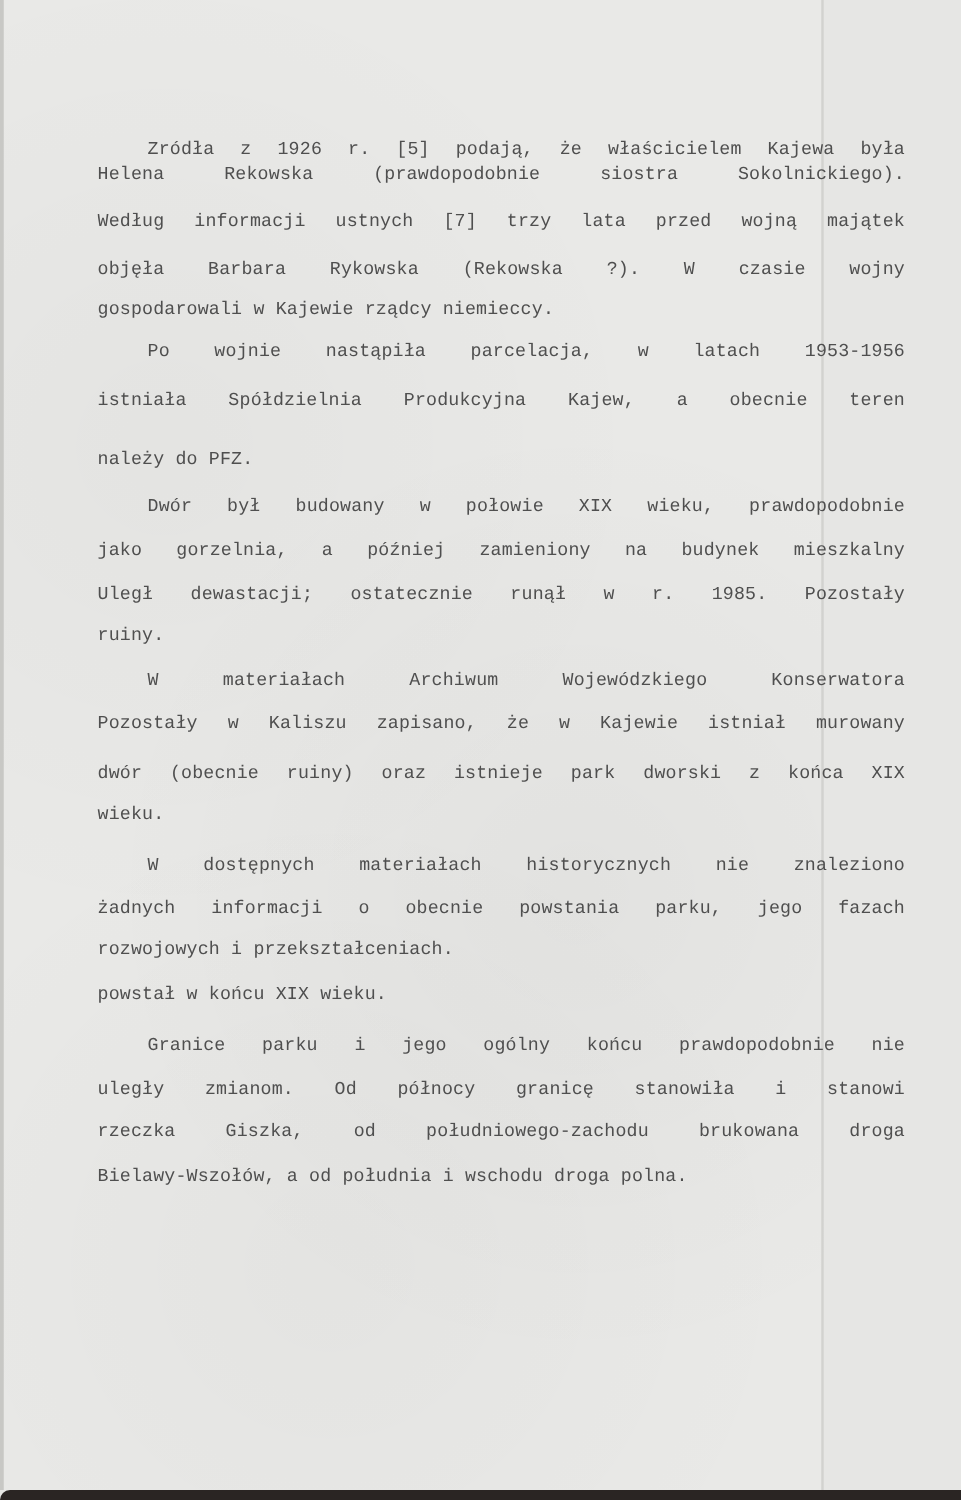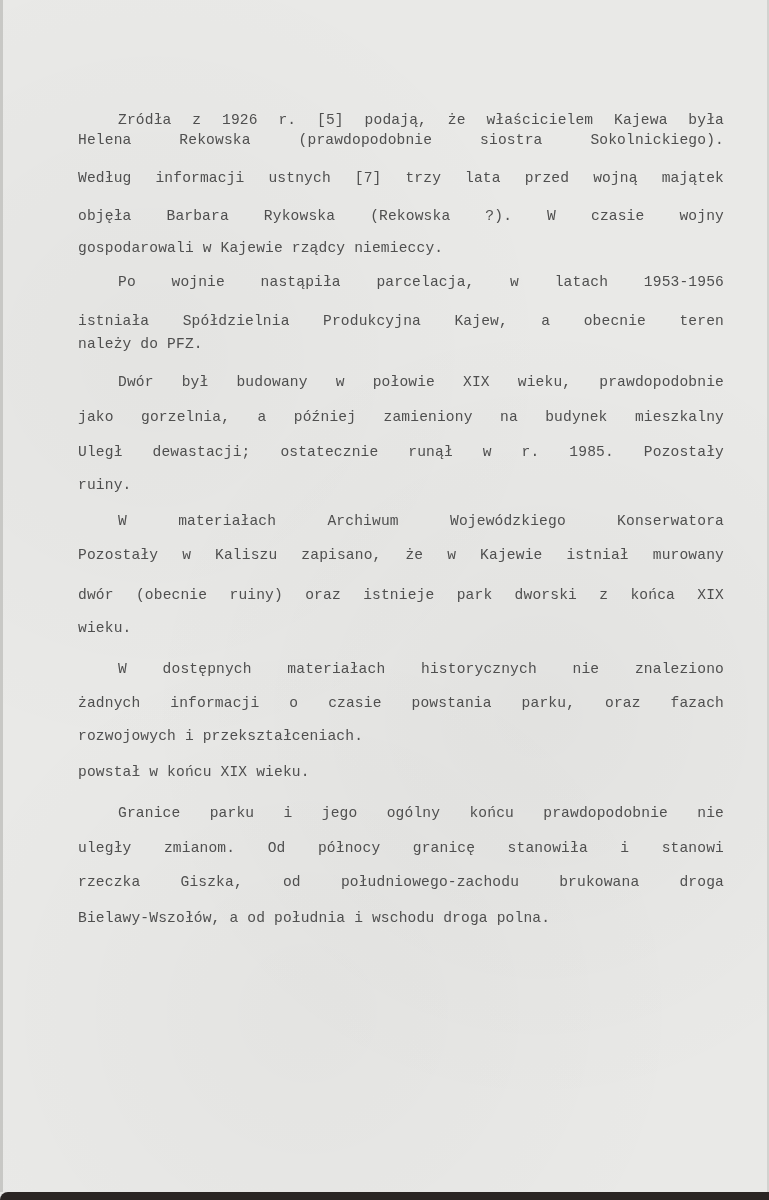--- a/index.html
+++ b/index.html
@@ -2,21 +2,21 @@
 <html><head>
 <meta charset="utf-8">
 <style>
   html, body { margin:0; padding:0; }
   body {
     width:769px; height:1200px; position:relative; overflow:hidden;
     background:#e6e6e4;
     font-family:"Liberation Mono", "DejaVu Sans Mono", monospace;
   }
   .page {
-    position:absolute; left:0; top:0; width:769px; height:1192px;
+    position:absolute; left:0; top:0; width:659px; height:1192px;
     background:#e9e9e7;
     background-image:
       radial-gradient(circle at 20% 30%, rgba(0,0,0,0.025) 0, transparent 40%),
       radial-gradient(circle at 70% 60%, rgba(0,0,0,0.03) 0, transparent 45%),
       radial-gradient(circle at 40% 85%, rgba(0,0,0,0.025) 0, transparent 35%);
   }
   .left-edge { position:absolute; left:0; top:0; width:3px; height:1192px; background:#c8c8c5; }
   .right-edge { position:absolute; right:0; top:0; width:2px; height:1192px; background:#d2d2cf; }
   .bottom-bar { position:absolute; left:0; bottom:0; width:769px; height:8px; background:#2a2523; border-top-left-radius:10px; }
   .text-block {
@@ -42,40 +42,40 @@
       <span class="line j first">Zródła z 1926 r. [5] podają, że właścicielem Kajewa była</span>
       <span class="line j" style="margin-top:3px">Helena Rekowska (prawdopodobnie siostra Sokolnickiego).</span>
       <span class="line j" style="margin-top:21px">Według informacji ustnych [7] trzy lata przed wojną majątek</span>
       <span class="line j" style="margin-top:21px">objęła Barbara Rykowska (Rekowska ?). W czasie wojny</span>
       <span class="line" style="margin-top:15px">gospodarowali w Kajewie rządcy niemieccy.</span>
     </div>
 
     <div class="para-block">
       <span class="line j first" style="margin-top:17px">Po wojnie nastąpiła parcelacja, w latach 1953-1956</span>
       <span class="line j" style="margin-top:22px">istniała Spółdzielnia Produkcyjna Kajew, a obecnie teren</span>
-      <span class="line" style="margin-top:6px">należy do PFZ.</span>
+      <span class="line" style="margin-top:30px">należy do PFZ.</span>
     </div>
 
     <div class="para-block">
       <span class="line j first" style="margin-top:21px">Dwór był budowany w połowie XIX wieku, prawdopodobnie</span>
       <span class="line j" style="margin-top:18px">jako gorzelnia, a później zamieniony na budynek mieszkalny</span>
       <span class="line j" style="margin-top:18px">Uległ dewastacji; ostatecznie runął w r. 1985. Pozostały</span>
       <span class="line" style="margin-top:16px">ruiny.</span>
     </div>
 
     <div class="para-block">
       <span class="line j first" style="margin-top:19px">W materiałach Archiwum Wojewódzkiego Konserwatora</span>
       <span class="line j" style="margin-top:17px">Pozostały w Kaliszu zapisano, że w Kajewie istniał murowany</span>
       <span class="line j" style="margin-top:23px">dwór (obecnie ruiny) oraz istnieje park dworski z końca XIX</span>
       <span class="line" style="margin-top:16px">wieku.</span>
     </div>
 
     <div class="para-block">
       <span class="line j first" style="margin-top:24px">W dostępnych materiałach historycznych nie znaleziono</span>
-      <span class="line j" style="margin-top:17px">żadnych informacji o czasie powstania parku, oraz fazach</span>
+      <span class="line j" style="margin-top:17px">żadnych informacji o obecnie powstania parku, jego fazach</span>
       <span class="line" style="margin-top:16px">rozwojowych i przekształceniach.</span>
     </div>
 
     <div class="para-block">
       <span class="line" style="margin-top:19px">powstał w końcu XIX wieku.</span>
     </div>
 
     <div class="para-block">
       <span class="line j first" style="margin-top:24px">Granice parku i jego ogólny końcu prawdopodobnie nie</span>
       <span class="line j" style="margin-top:18px">uległy zmianom. Od północy granicę stanowiła i stanowi</span>

